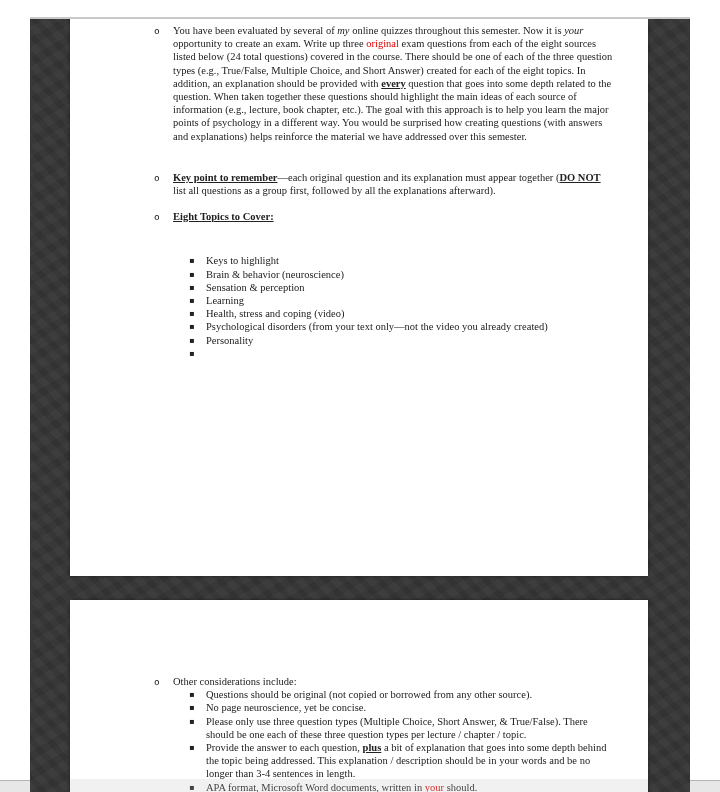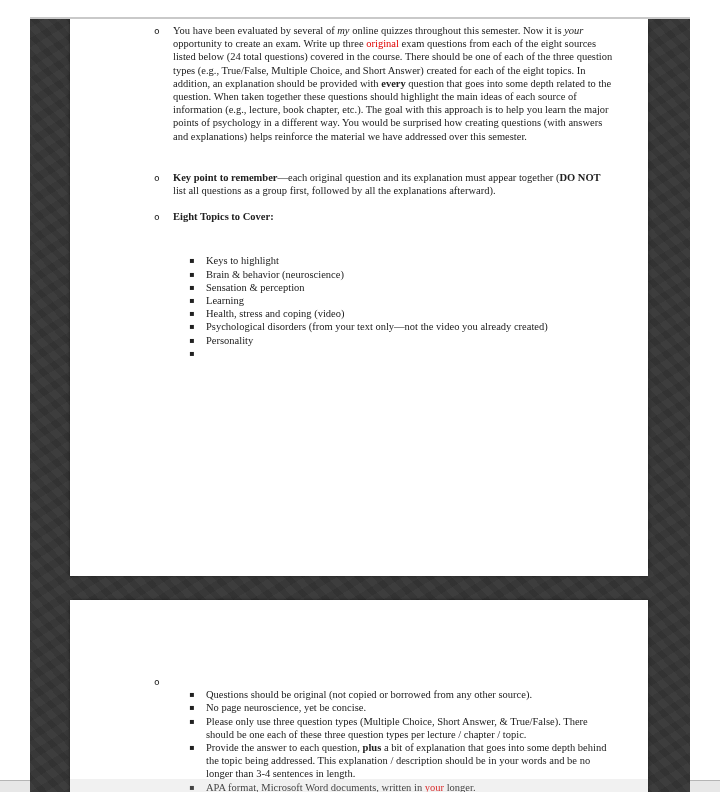--- a/index.html
+++ b/index.html
@@ -60,21 +60,21 @@
     font-family:"DejaVu Sans Mono",monospace;
     font-size:9.5px;line-height:13.2px;
   }
   .l2 .bullet{
     width:17px;
     font-family:"DejaVu Sans",sans-serif;
     font-size:8px;line-height:13.2px;
   }
   .txt{flex:1 1 auto;}
   .run-iu{font-style:italic;}
-  .run-bu{font-weight:bold;}
+  .run-bu{font-weight:bold;text-decoration:underline;}
   .run-redb{color:var(--red);font-weight:normal;}
 
   
   .bottom-shade{
     position:absolute;left:70px;top:779px;width:578px;height:13px;
     background:rgba(190,190,190,0.22);
     z-index:3;pointer-events:none;
   }
   .corner{
     position:absolute;top:780px;height:12px;width:30px;
@@ -135,40 +135,41 @@
         </div>
         <div class="li l2">
           <span class="bullet">▪</span>
         </div>
       </div>
   </div>
   <div class="page page-2">
     <div class="page-content">
         <div class="li l1">
           <span class="bullet">o</span>
+          <span class="txt"><span>Other considerations include:</span></span>
         </div>
         <div class="li l2">
           <span class="bullet">▪</span>
           <span class="txt"><span>Questions should be original (not copied or borrowed from any other source).</span></span>
         </div>
         <div class="li l2">
           <span class="bullet">▪</span>
           <span class="txt"><span>No page neuroscience, yet be concise.</span></span>
         </div>
         <div class="li l2">
           <span class="bullet">▪</span>
           <span class="txt"><span>Please only use three question types (Multiple Choice, Short Answer, &amp; True/False). There should be one each of these three question types per lecture / chapter / topic.</span></span>
         </div>
         <div class="li l2">
           <span class="bullet">▪</span>
           <span class="txt"><span>Provide the answer to each question, </span><span class="run-bu">plus</span><span> a bit of explanation that goes into some depth behind the topic being addressed. This explanation / description should be in your words and be no longer than 3-4 sentences in length.</span></span>
         </div>
         <div class="li l2">
           <span class="bullet">▪</span>
-          <span class="txt"><span>APA format, Microsoft Word documents, written in </span><span class="run-redb">your</span><span> longer.</span></span>
+          <span class="txt"><span>APA format, Microsoft Word documents, written in </span><span class="run-redb">your</span><span> should.</span></span>
         </div>
       </div>
   </div>
 </div>
 
 <div class="bottom-shade"></div>
 <div class="corner corner-left"></div>
 <div class="corner corner-right"></div>
 
 </body></html>

